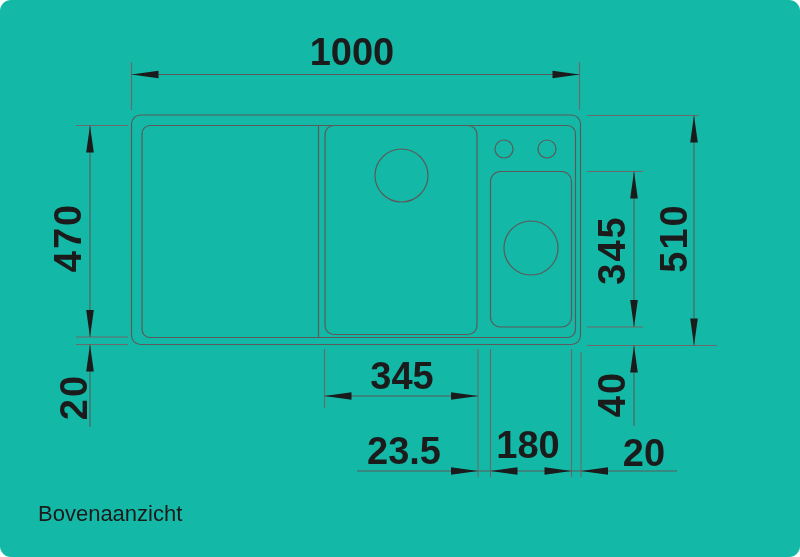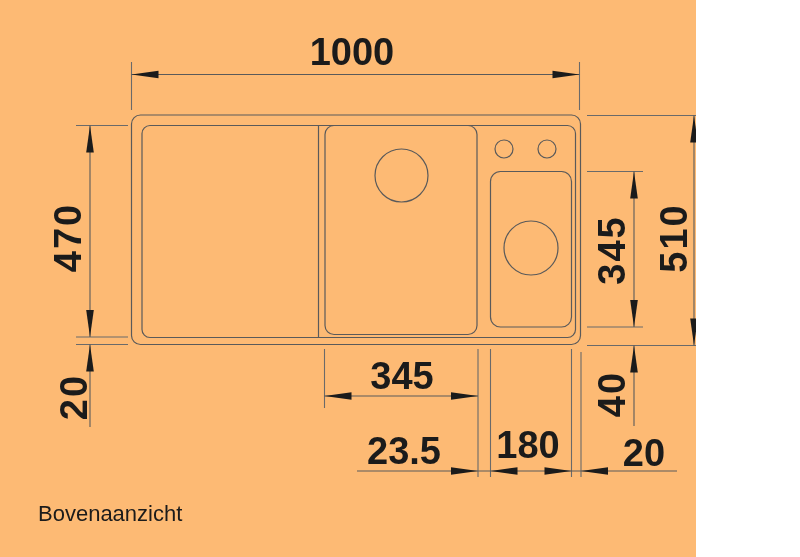--- a/index.html
+++ b/index.html
@@ -1,17 +1,17 @@
 <!DOCTYPE html>
 <html><head>
 <meta charset="utf-8">
 <style>
   html,body{margin:0;padding:0;background:#fff;}
-  .stage{position:relative;width:696px;height:557px;background:#fdba74;overflow:hidden;
-         font-family:"Liberation Sans", sans-serif;}
+  .stage{position:relative;width:800px;height:557px;background:#14b8a6;overflow:hidden;
+         font-family:"Liberation Sans", sans-serif;border-radius:11px;}
   svg{display:block}
   .outline{fill:none;stroke:#5a5a5a;stroke-width:1.2;}
   .thin{fill:none;stroke:#6a6a6a;stroke-width:1.1;}
   .dimline{fill:none;stroke:#5a5a5a;stroke-width:1.1;}
   .arrow{fill:#1b1b1b;stroke:none;}
   .dimtext{font-family:"Liberation Sans", sans-serif;font-size:38px;font-weight:bold;
            fill:#1b1b1b;}
   .dimtext.rot{letter-spacing:2px;}
   .captiontext{font-family:"Liberation Sans", sans-serif;font-size:22px;font-weight:400;
            fill:#1b1b1b;}

